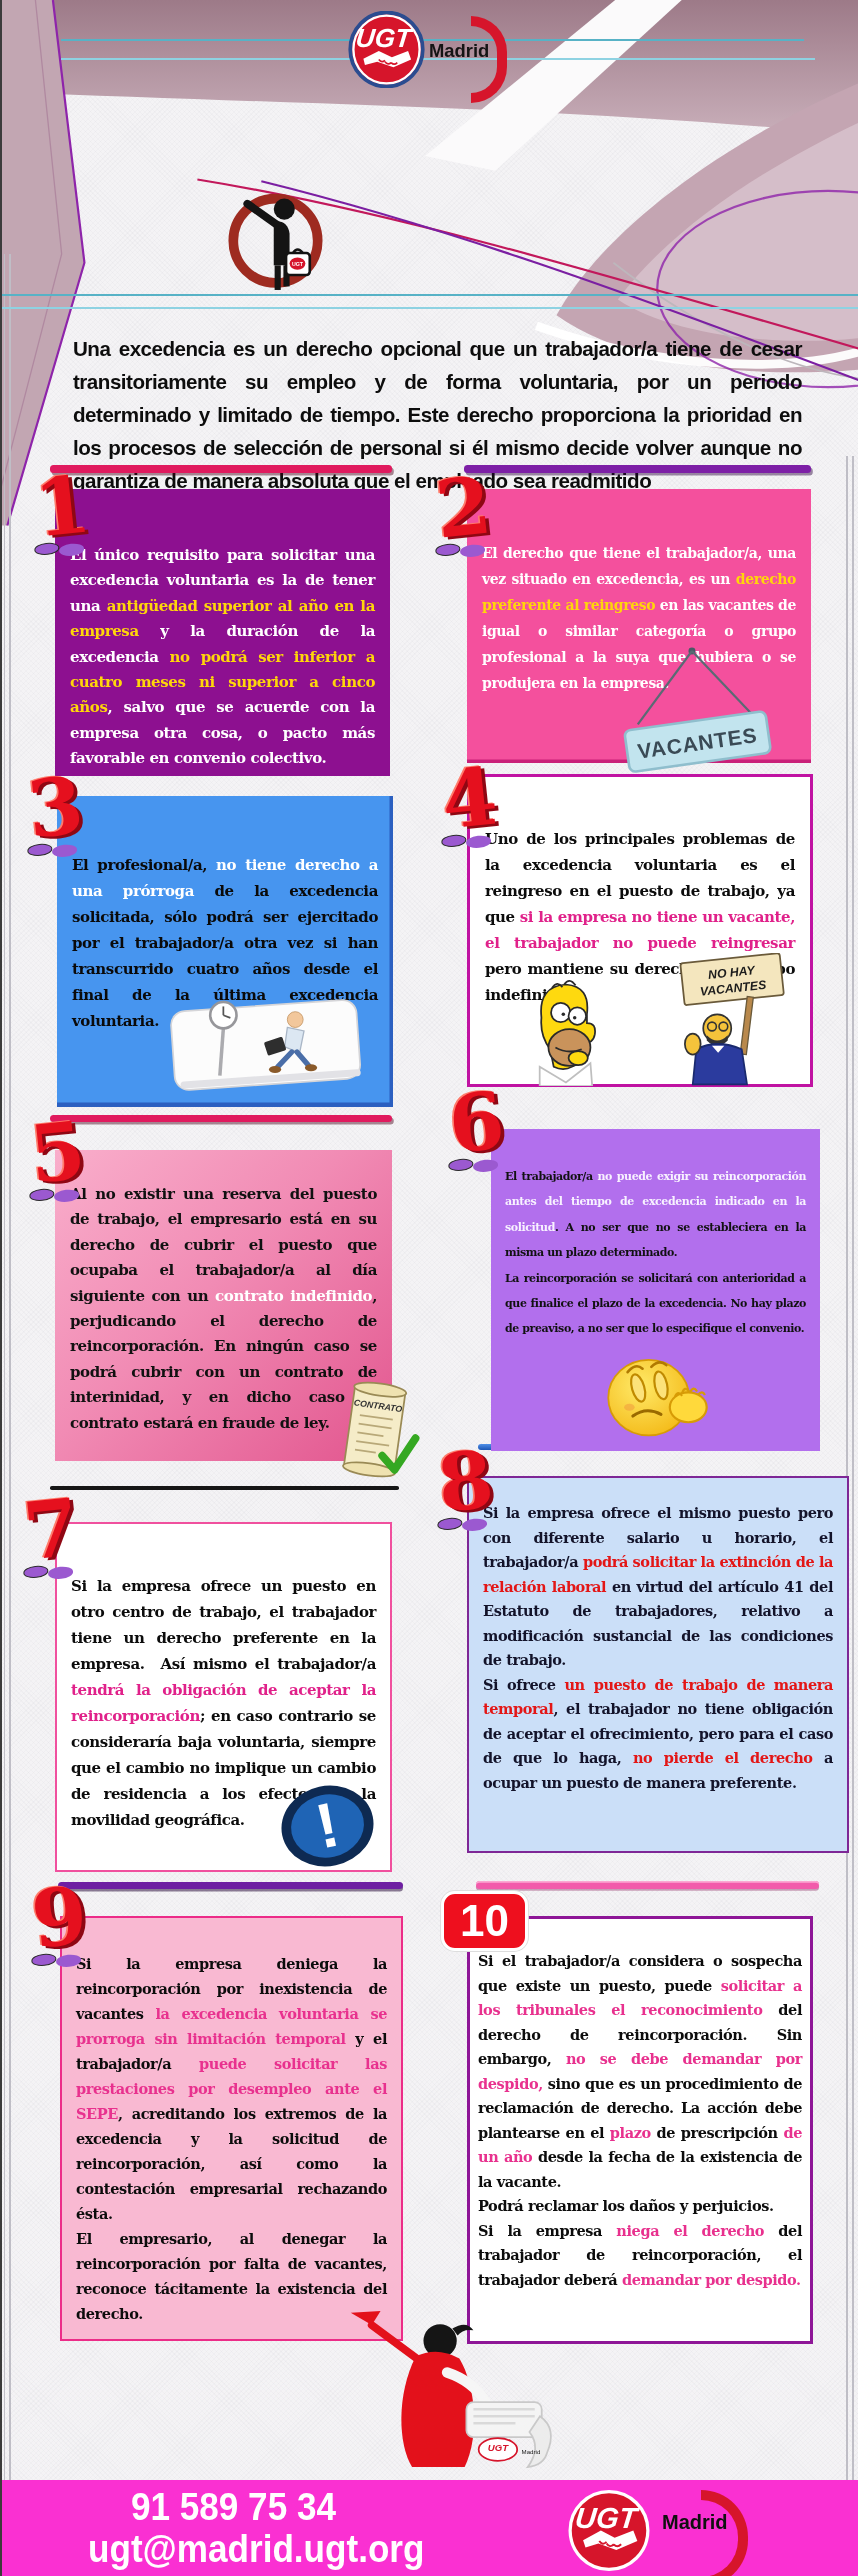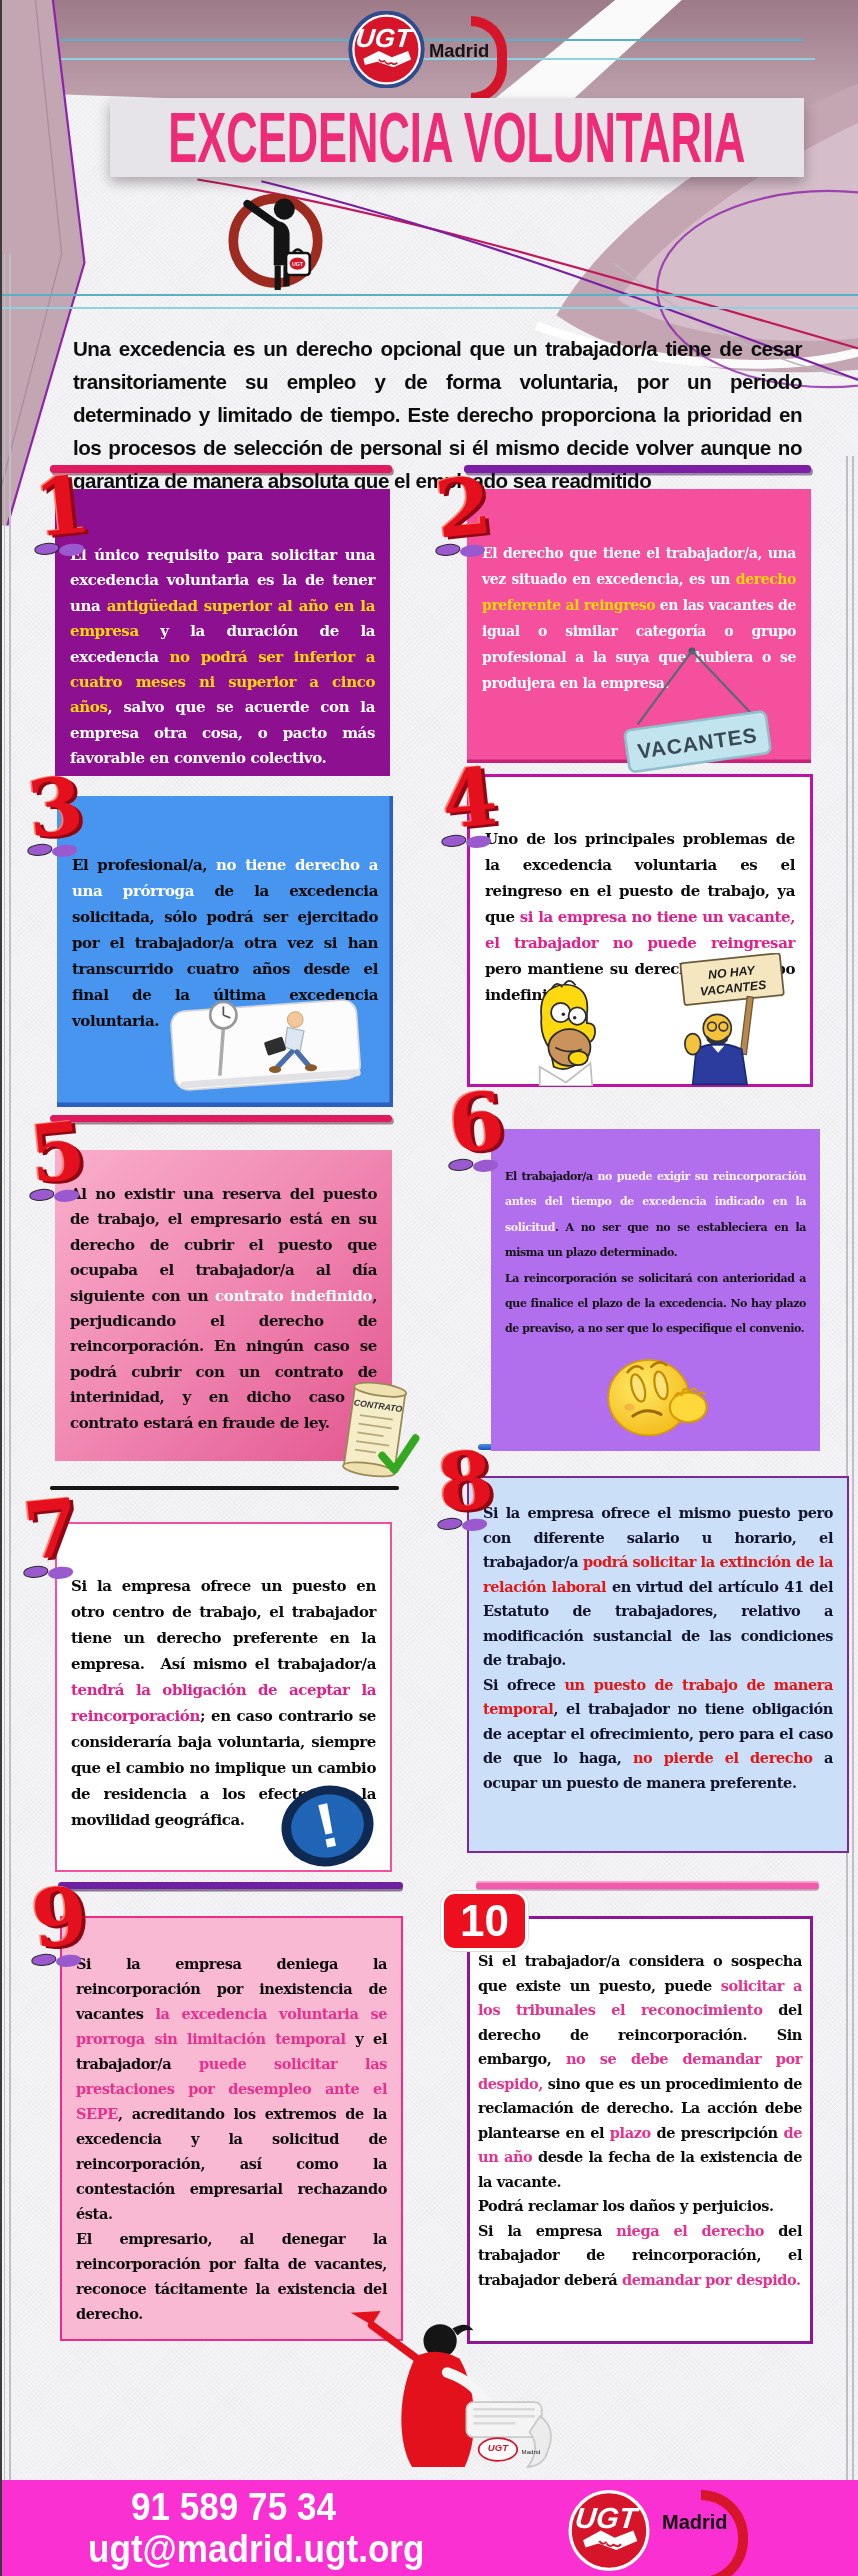--- a/index.html
+++ b/index.html
@@ -119,23 +119,20 @@
   <svg class="abs logo-svg" style="left:347px;top:10.5px;" width="79" height="77" viewBox="0 0 100 100">
     <ellipse cx="50" cy="50" rx="47" ry="48" fill="#D6152B" stroke="#2B4C90" stroke-width="5"></ellipse>
     <ellipse cx="50" cy="50" rx="43" ry="44" fill="none" stroke="#FFFFFF" stroke-width="3"></ellipse>
     <text x="50" y="47" text-anchor="middle" font-size="34" font-style="italic" font-weight="bold" fill="#fff" transform="skewX(-6)">UGT</text>
     <path d="M20,62 L40,52 L57,60 L78,52 L82,63 L59,73 L38,66 L22,70 Z" fill="#fff"></path>
     <path d="M40,63 q4,5 8,1 M48,66 q4,5 8,1 M56,67 q4,4 8,0" stroke="#D6152B" stroke-width="2.2" fill="none"></path>
   </svg>
   <div class="abs madrid-label" style="left:429px;top:40px;font-size:18.4px;">Madrid</div>
   <div class="abs arc" style="left:471px;top:16px;width:26px;height:67px;"></div>
 
-  <div class="abs banner">
-    <span class="banner-title">EXCEDENCIA VOLUNTARIA</span>
-  </div>
 
   <svg class="abs" style="left:221px;top:188px;z-index:2;" width="109" height="109" viewBox="0 0 124 124">
     <circle cx="62" cy="60" r="48" fill="none" stroke="#9E2B20" stroke-width="11"></circle>
     <circle cx="72" cy="24" r="12" fill="#141414"></circle>
     <path d="M60,38 Q76,36 78,52 L78,88 L60,88 Z" fill="#141414"></path>
     <path d="M64,42 L30,18" stroke="#141414" stroke-width="9" stroke-linecap="round"></path>
     <rect x="61" y="88" width="7" height="28" fill="#141414"></rect>
     <rect x="71" y="88" width="7" height="24" fill="#141414"></rect>
     <rect x="74" y="74" width="27" height="25" rx="4" fill="#fff" stroke="#141414" stroke-width="3"></rect>
     <path d="M82,74 q5,-8 11,0" stroke="#141414" stroke-width="3" fill="none"></path>

